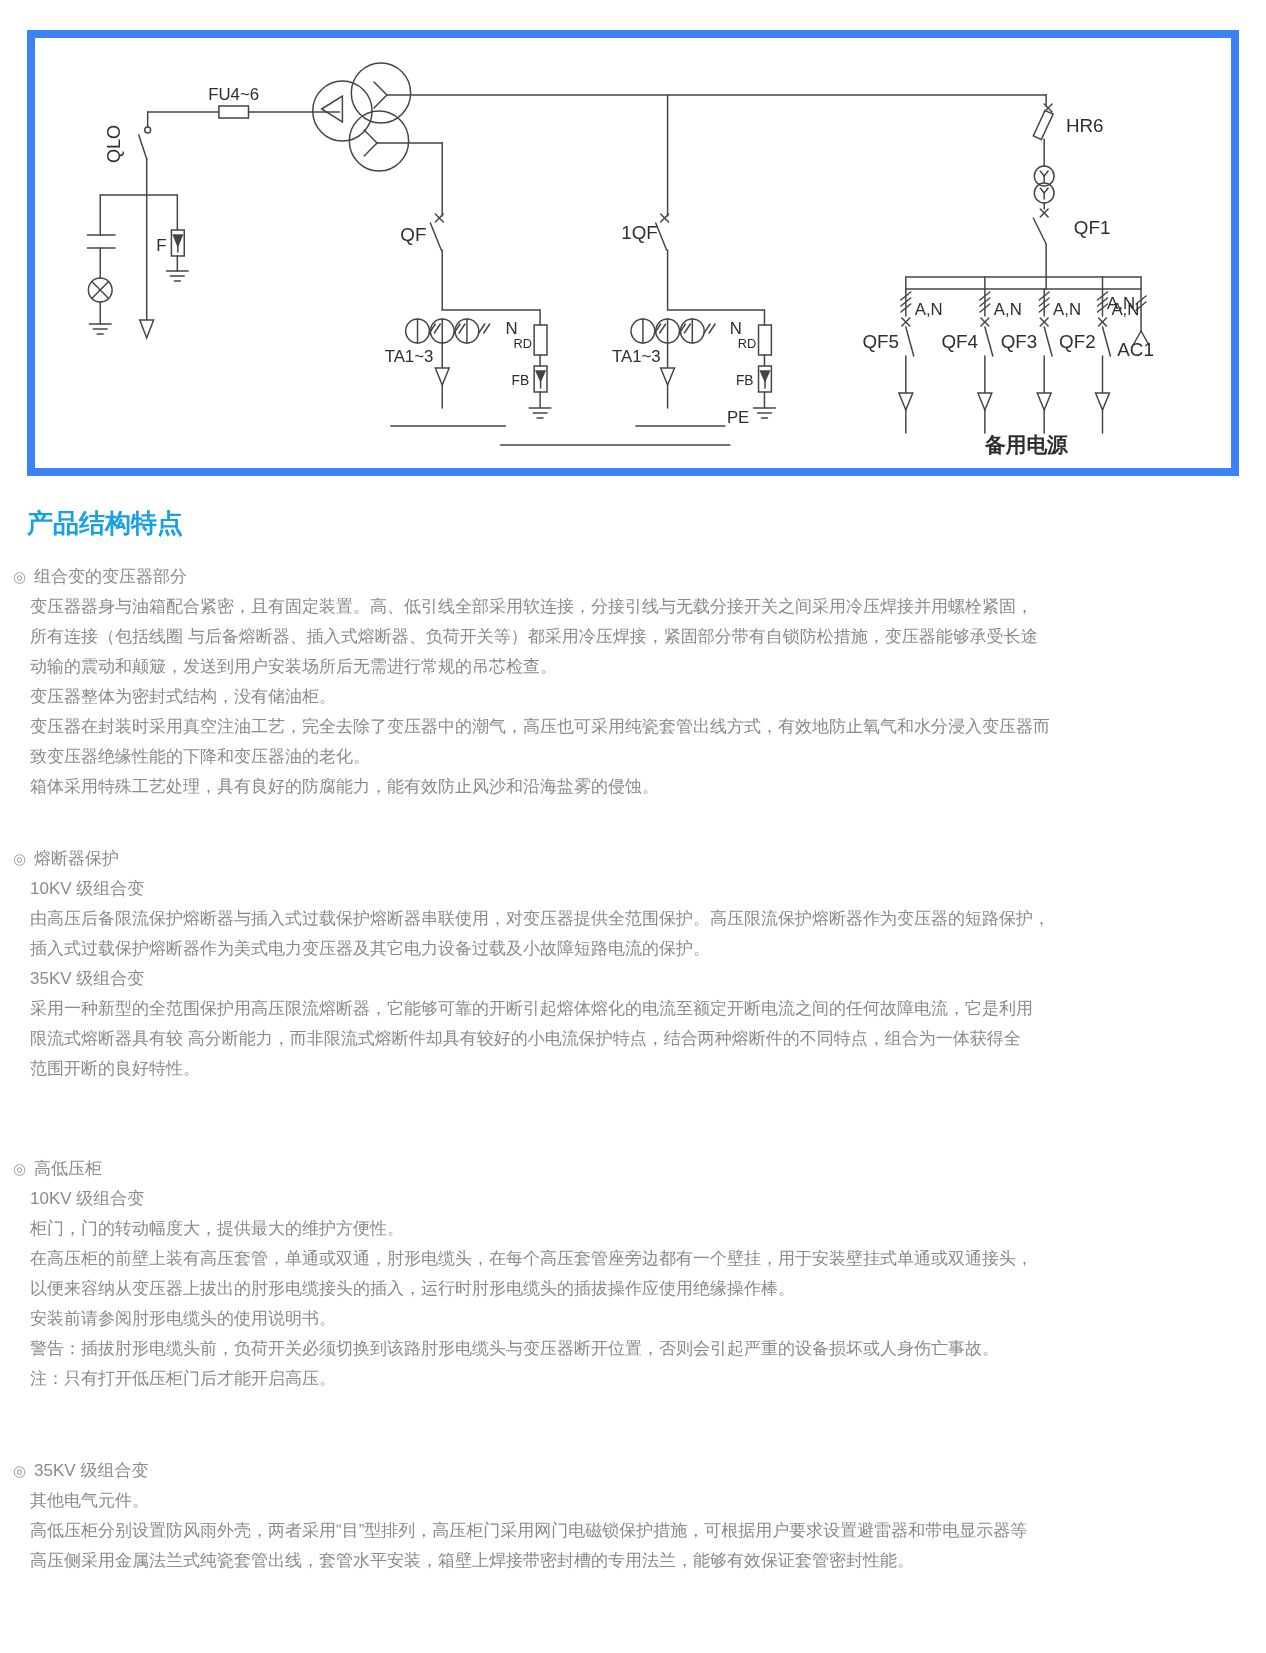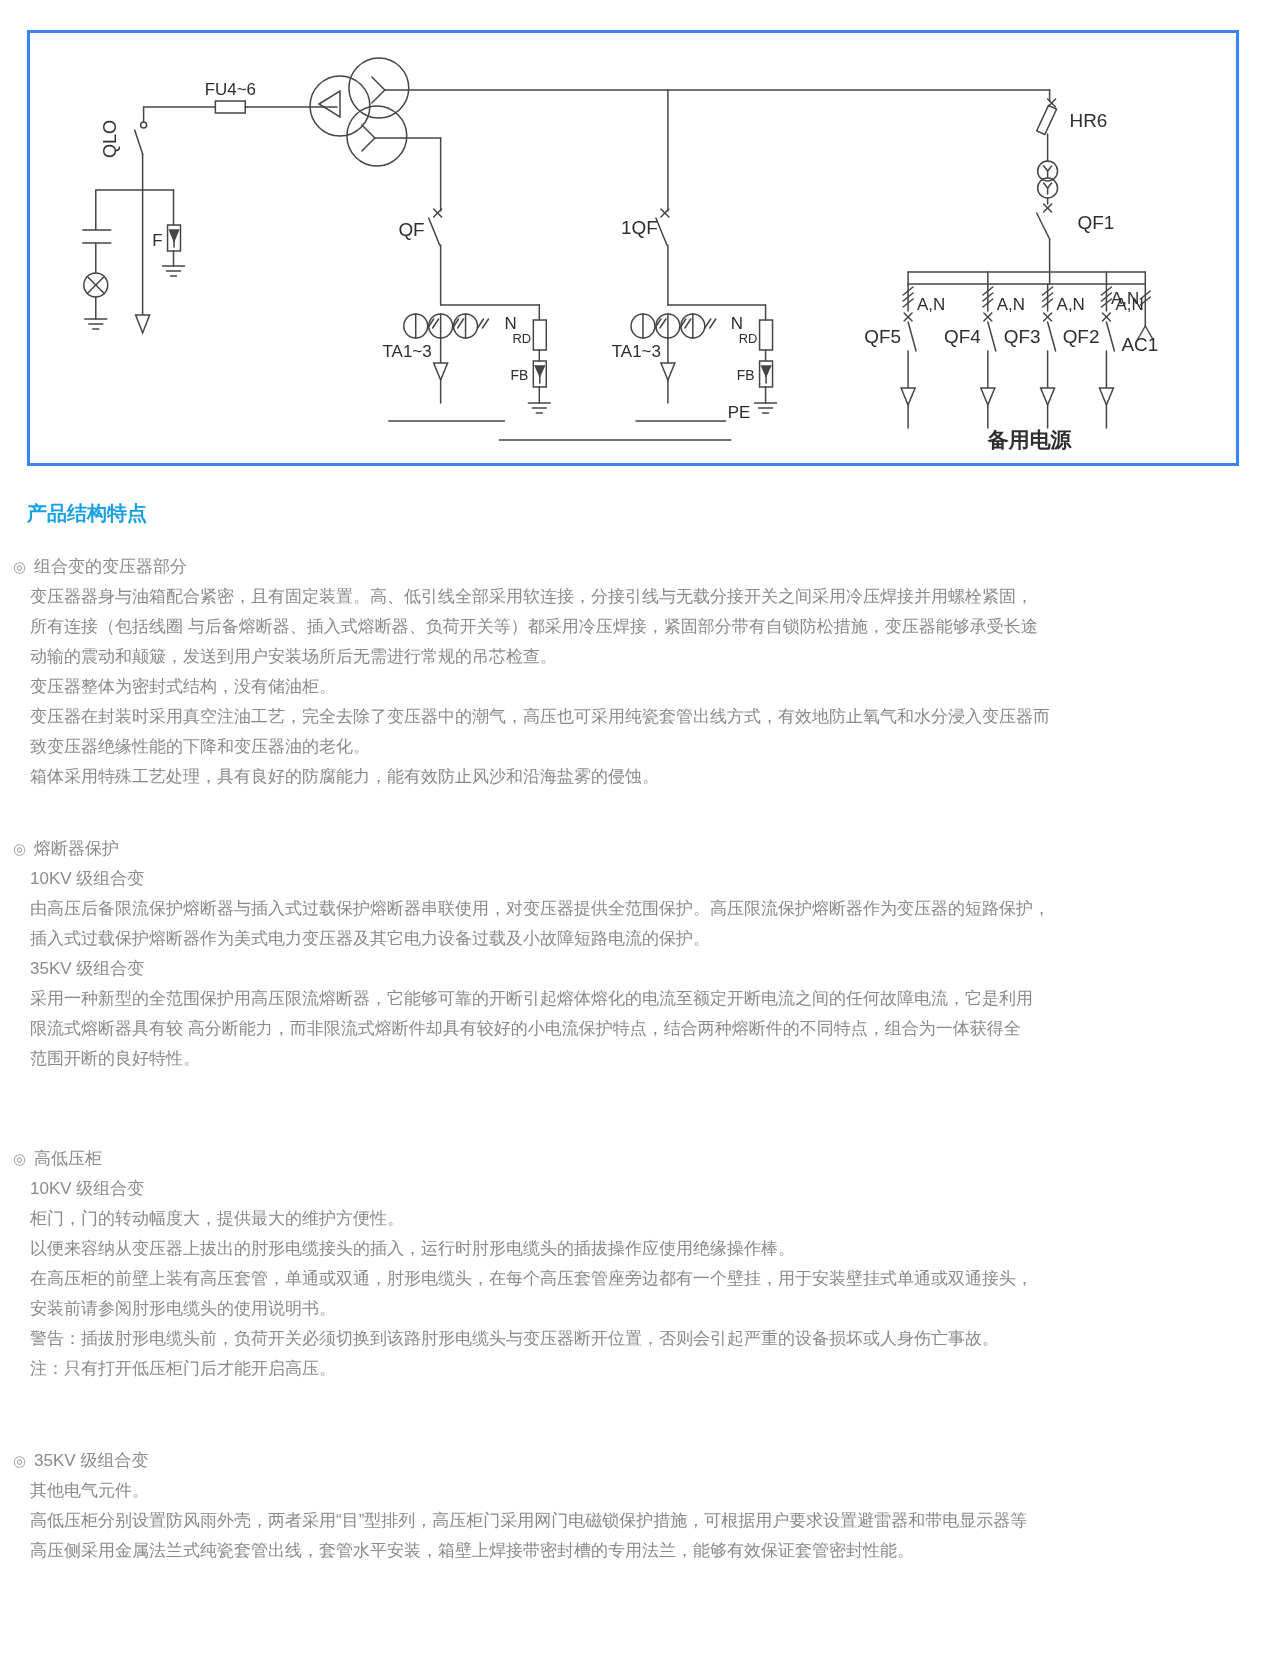--- a/index.html
+++ b/index.html
@@ -1,27 +1,27 @@
 <!DOCTYPE html>
 <html><head>
 <meta charset="utf-8">
 <style>
   html,body{margin:0;padding:0;}
   body{
     width:1266px;height:1653px;background:#ffffff;overflow:hidden;
     font-family:"Liberation Sans","DejaVu Sans",sans-serif;
   }
   .diagram-wrap{
-    margin:30px 27px 0 27px;height:430px;border:3px solid #3b82f6;
+    margin:30px 27px 0 27px;height:430px;border:8px solid #3b82f6;
     box-sizing:content-box;background:#fff;
   }
   .diagram-wrap svg{display:block;width:100%;height:100%;}
   svg text{font-family:"Liberation Sans","DejaVu Sans",sans-serif;fill:#2e2e2e;}
   .page-heading{
-    margin:30px 0 0 27px;font-size:20px;line-height:34px;font-weight:bold;color:#18a0e4;
+    margin:30px 0 0 27px;font-size:26px;line-height:34px;font-weight:bold;color:#18a0e4;
   }
   .content{padding:0 13px;color:#8a8a8a;font-size:17px;}
   .section{margin-top:22px;}
   .section.gap-md{margin-top:42px;}
   .section.gap-lg{margin-top:70px;}
   .section.gap-xl{margin-top:62px;}
   .sec-title{line-height:30px;}
   .bullet{margin-right:8px;font-size:15px;color:#9a9a9a;}
   .sec-line{line-height:30px;padding-left:17px;white-space:nowrap;}
 </style>
@@ -305,22 +305,22 @@
     <div class="sec-line">35KV 级组合变</div>
     <div class="sec-line">采用一种新型的全范围保护用高压限流熔断器，它能够可靠的开断引起熔体熔化的电流至额定开断电流之间的任何故障电流，它是利用</div>
     <div class="sec-line">限流式熔断器具有较 高分断能力，而非限流式熔断件却具有较好的小电流保护特点，结合两种熔断件的不同特点，组合为一体获得全</div>
     <div class="sec-line">范围开断的良好特性。</div>
   </div>
 
   <div class="section gap-lg">
     <div class="sec-title"><span class="bullet">◎</span><span>高低压柜</span></div>
     <div class="sec-line">10KV 级组合变</div>
     <div class="sec-line">柜门，门的转动幅度大，提供最大的维护方便性。</div>
+    <div class="sec-line">在高压柜的前壁上装有高压套管，单通或双通，肘形电缆头，在每个高压套管座旁边都有一个壁挂，用于安装壁挂式单通或双通接头，</div>
     <div class="sec-line">以便来容纳从变压器上拔出的肘形电缆接头的插入，运行时肘形电缆头的插拔操作应使用绝缘操作棒。</div>
-    <div class="sec-line">在高压柜的前壁上装有高压套管，单通或双通，肘形电缆头，在每个高压套管座旁边都有一个壁挂，用于安装壁挂式单通或双通接头，</div>
     <div class="sec-line">安装前请参阅肘形电缆头的使用说明书。</div>
     <div class="sec-line">警告：插拔肘形电缆头前，负荷开关必须切换到该路肘形电缆头与变压器断开位置，否则会引起严重的设备损坏或人身伤亡事故。</div>
     <div class="sec-line">注：只有打开低压柜门后才能开启高压。</div>
   </div>
 
   <div class="section gap-xl">
     <div class="sec-title"><span class="bullet">◎</span><span>35KV 级组合变</span></div>
     <div class="sec-line">其他电气元件。</div>
     <div class="sec-line">高低压柜分别设置防风雨外壳，两者采用“目”型排列，高压柜门采用网门电磁锁保护措施，可根据用户要求设置避雷器和带电显示器等</div>
     <div class="sec-line">高压侧采用金属法兰式纯瓷套管出线，套管水平安装，箱壁上焊接带密封槽的专用法兰，能够有效保证套管密封性能。</div>

